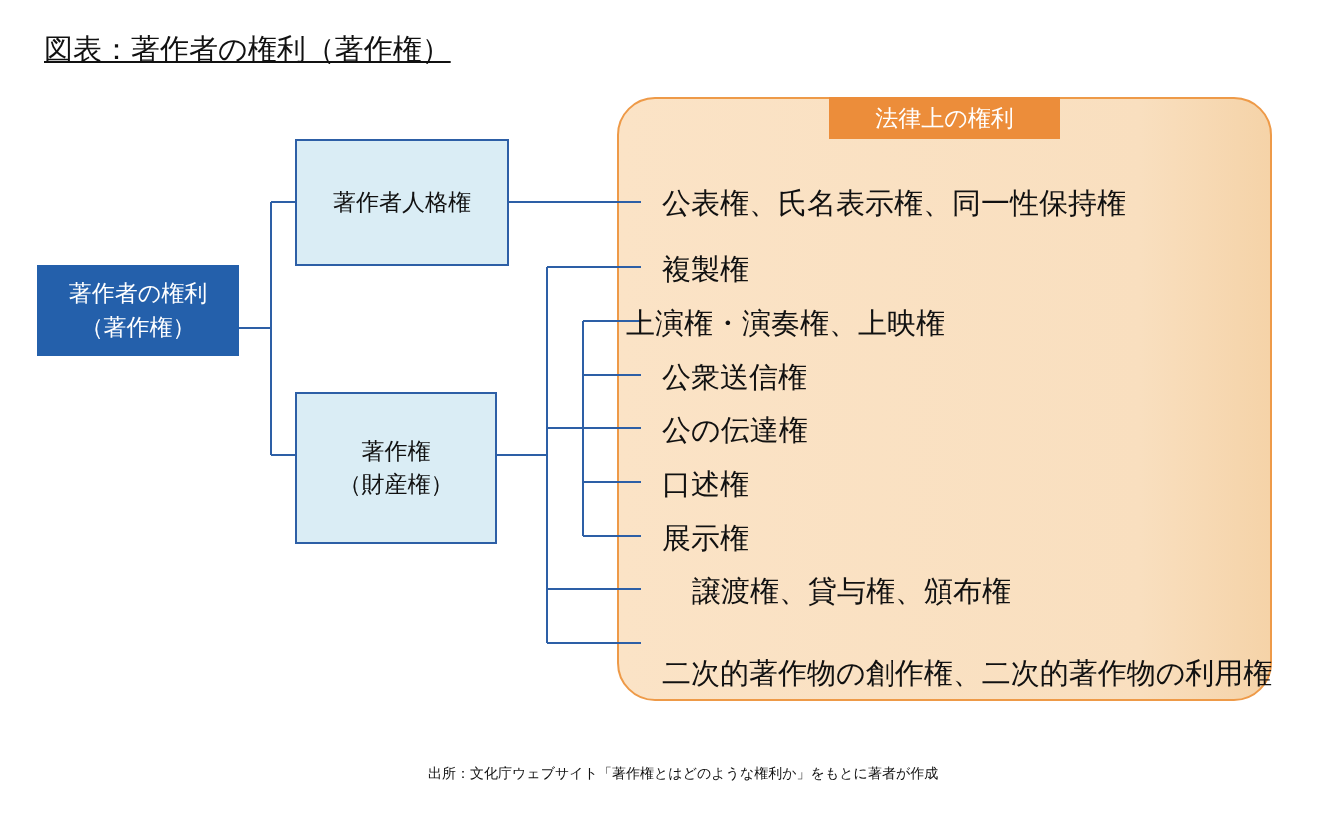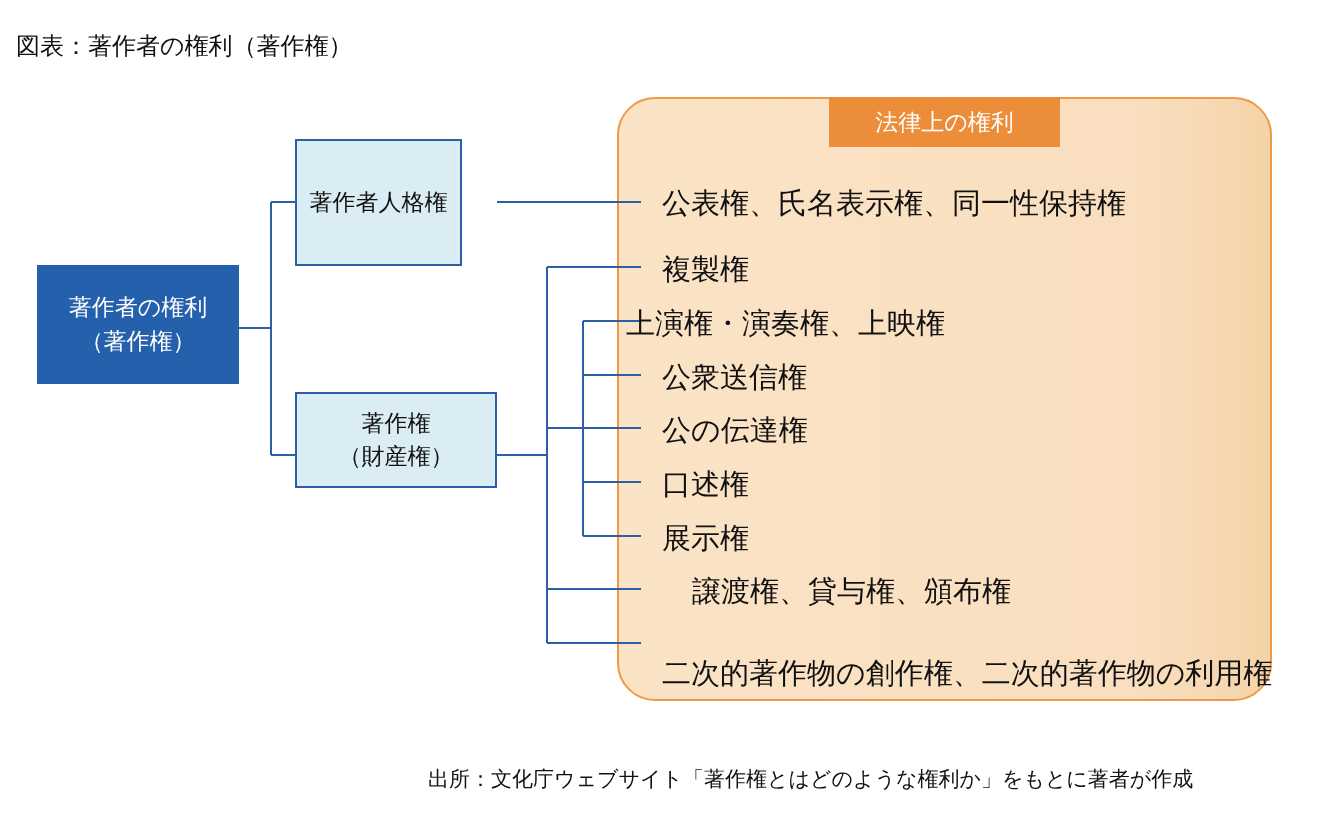--- a/index.html
+++ b/index.html
@@ -1,33 +1,33 @@
 <!DOCTYPE html>
 <html><head>
 <meta charset="utf-8">
 <style>
   html, body { margin:0; padding:0; background:#ffffff; }
   body { width:1336px; height:820px; position:relative; overflow:hidden;
          font-family: "DejaVu Sans", "Liberation Sans", sans-serif; color:#111; }
   .abs { position:absolute; }
-  #title { left:16px; top:30px; font-size:24px; letter-spacing:0px; white-space:nowrap; }
+  #title { left:44px; top:30px; font-size:29px; letter-spacing:0px; white-space:nowrap;text-decoration:underline; }
   #legal-panel { left:617px; top:97px; width:655px; height:604px; box-sizing:border-box;
      border:2px solid #ee9a48; border-radius:38px;
      background:linear-gradient(to right, #fbe3c6 0%, #f9dfbf 80%, #f5d3a8 100%); }
-  #legal-header { left:829px; top:97px; width:231px; height:50px; background:#ec8d3a;
+  #legal-header { left:829px; top:97px; width:231px; height:42px; background:#ec8d3a;
      color:#fff; font-size:23px; display:flex; align-items:center; justify-content:center; }
   .box { box-sizing:border-box; display:flex; flex-direction:column; align-items:center;
          justify-content:center; text-align:center; line-height:1.45; }
-  #root-box { left:37px; top:265px; width:202px; height:119px; background:#2460ab;
+  #root-box { left:37px; top:265px; width:202px; height:91px; background:#2460ab;
      color:#fff; font-size:23px; }
   .sub-box { background:#daedf5; border:2px solid #2d5fa6; font-size:23px; color:#111; }
-  #moral-box { left:295px; top:139px; width:167px; height:127px; }
-  #property-box { left:295px; top:392px; width:202px; height:96px; }
+  #moral-box { left:295px; top:139px; width:214px; height:127px; }
+  #property-box { left:295px; top:392px; width:202px; height:152px; }
   .right-item { font-size:29px; white-space:nowrap; line-height:1; }
-  #source { left:428px; top:765px; font-size:21px; white-space:nowrap; }
+  #source { left:428px; top:765px; font-size:14px; white-space:nowrap; }
   svg#connectors { position:absolute; left:0; top:0; }
 </style>
 </head>
 <body>
 
 <div id="title" class="abs">図表：著作者の権利（著作権）</div>
 
 <div id="legal-panel" class="abs"></div>
 <div id="legal-header" class="abs">法律上の権利</div>
 

